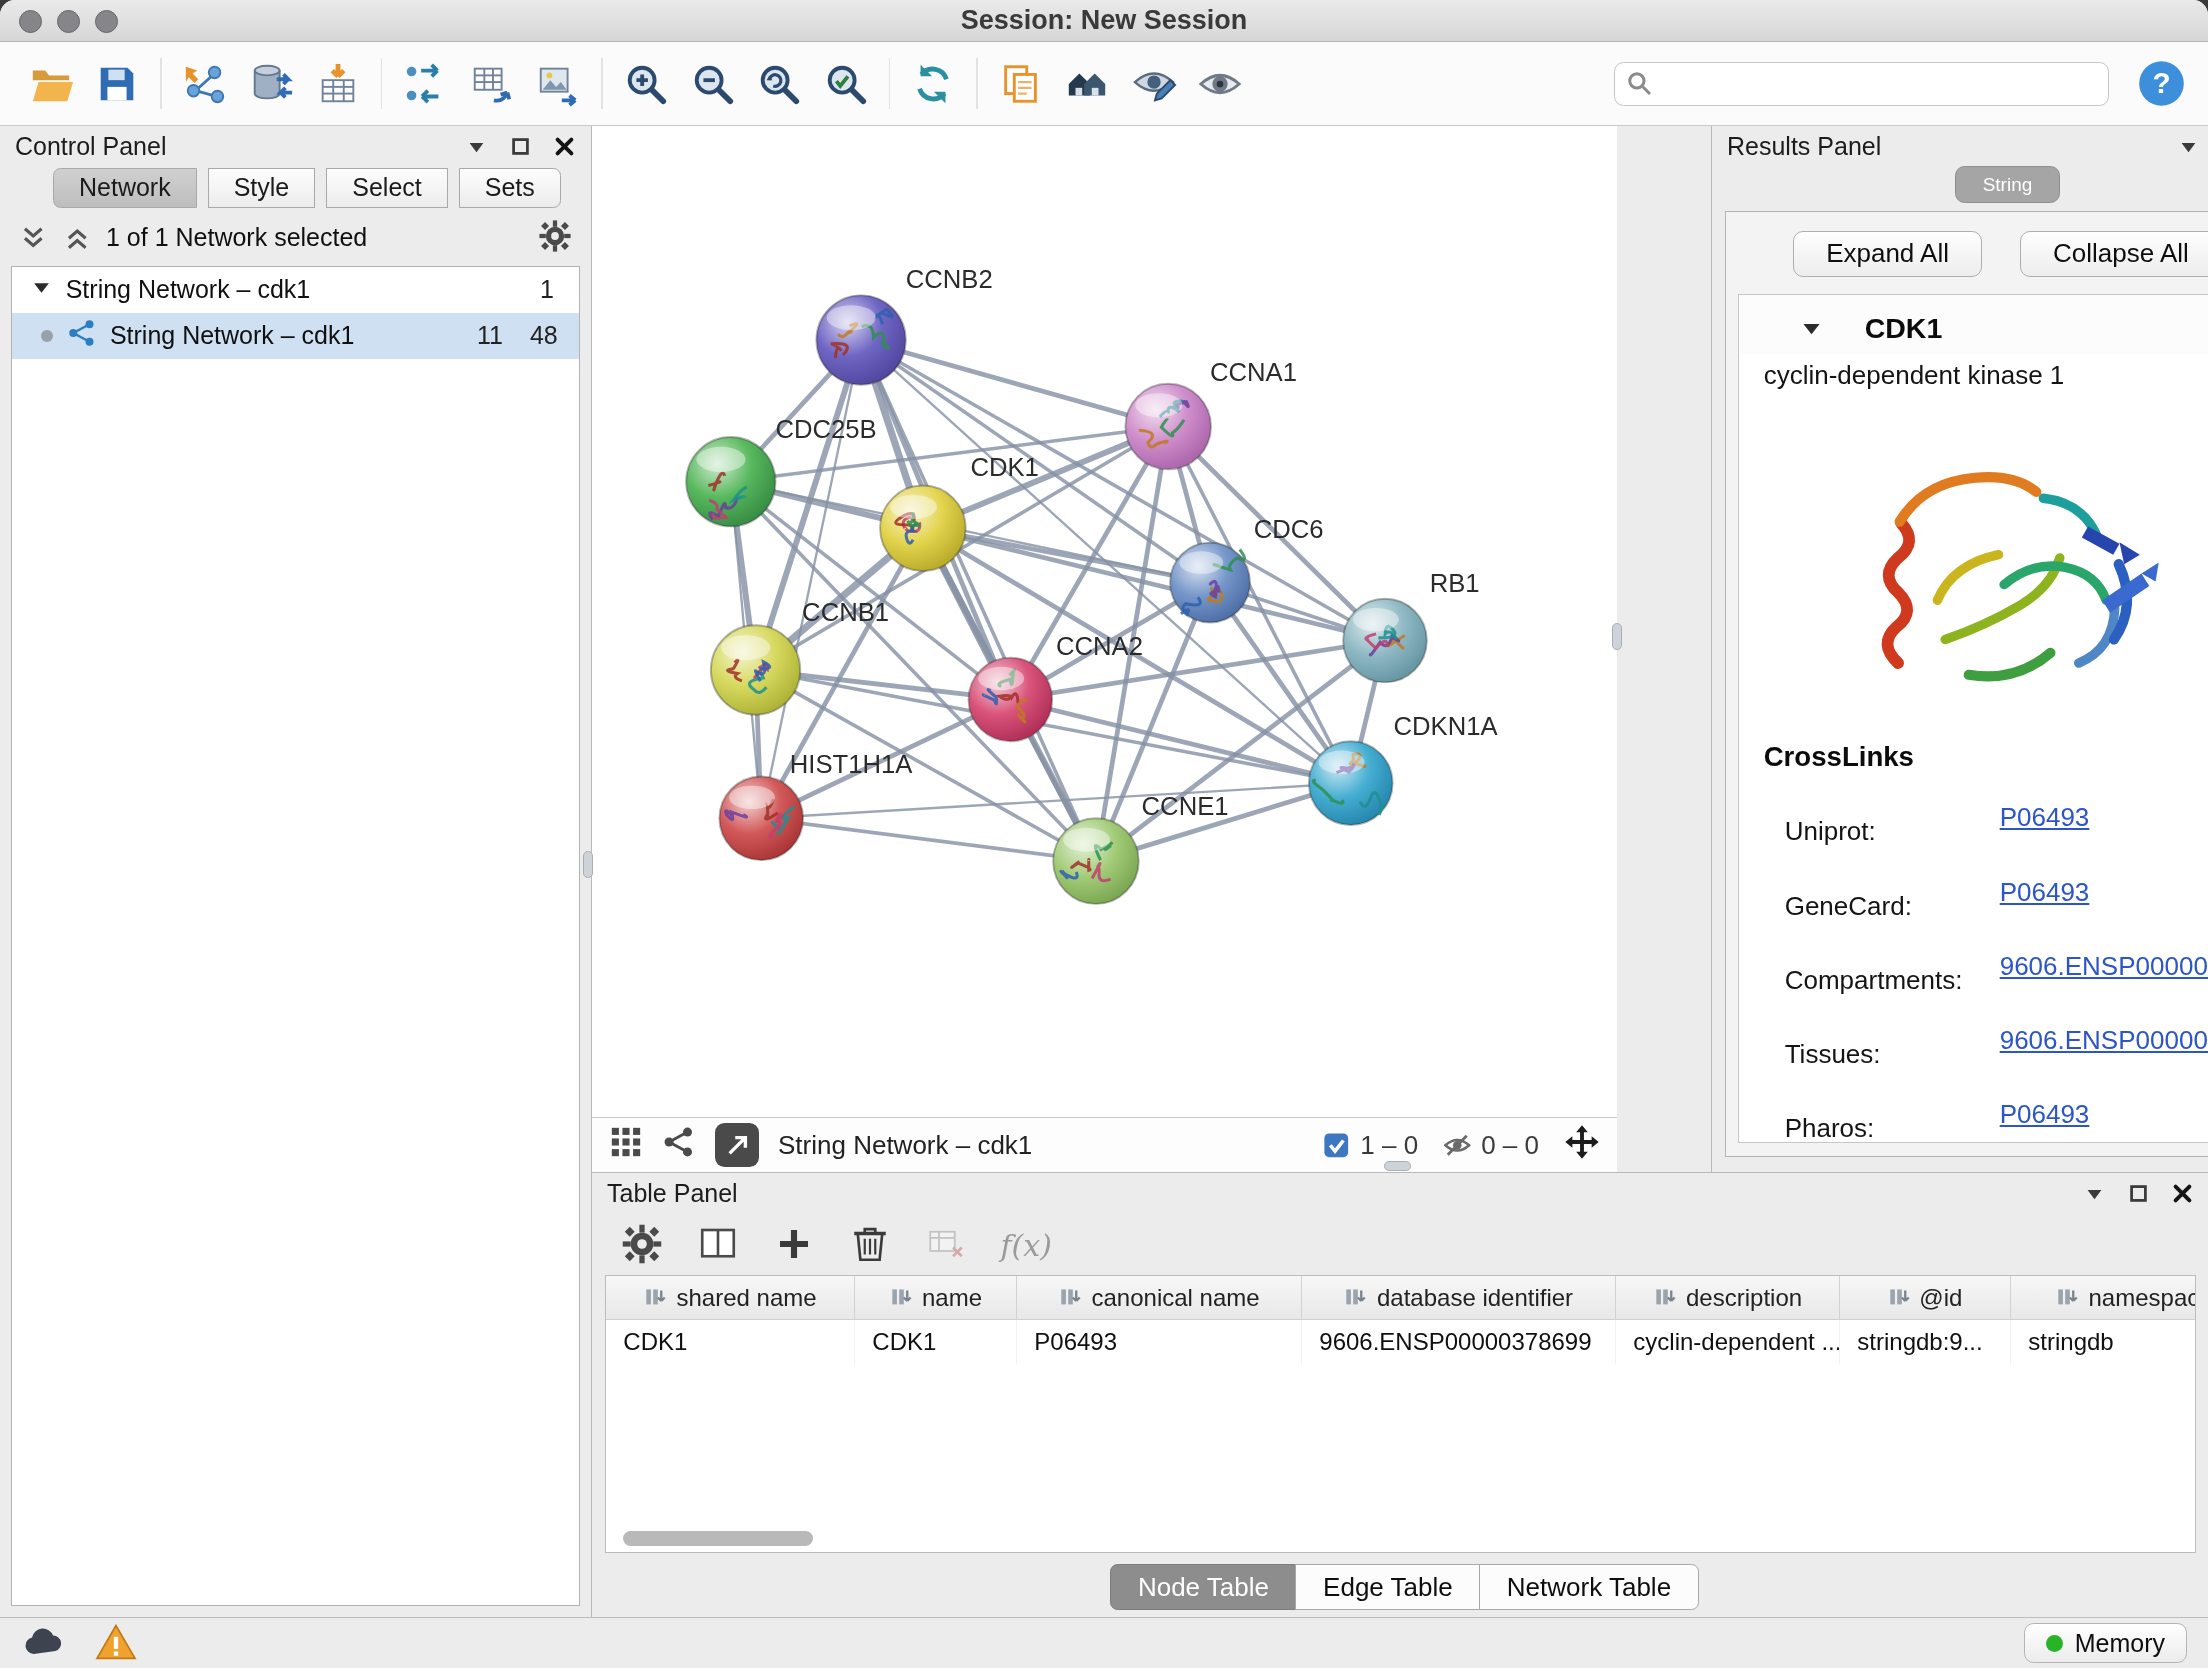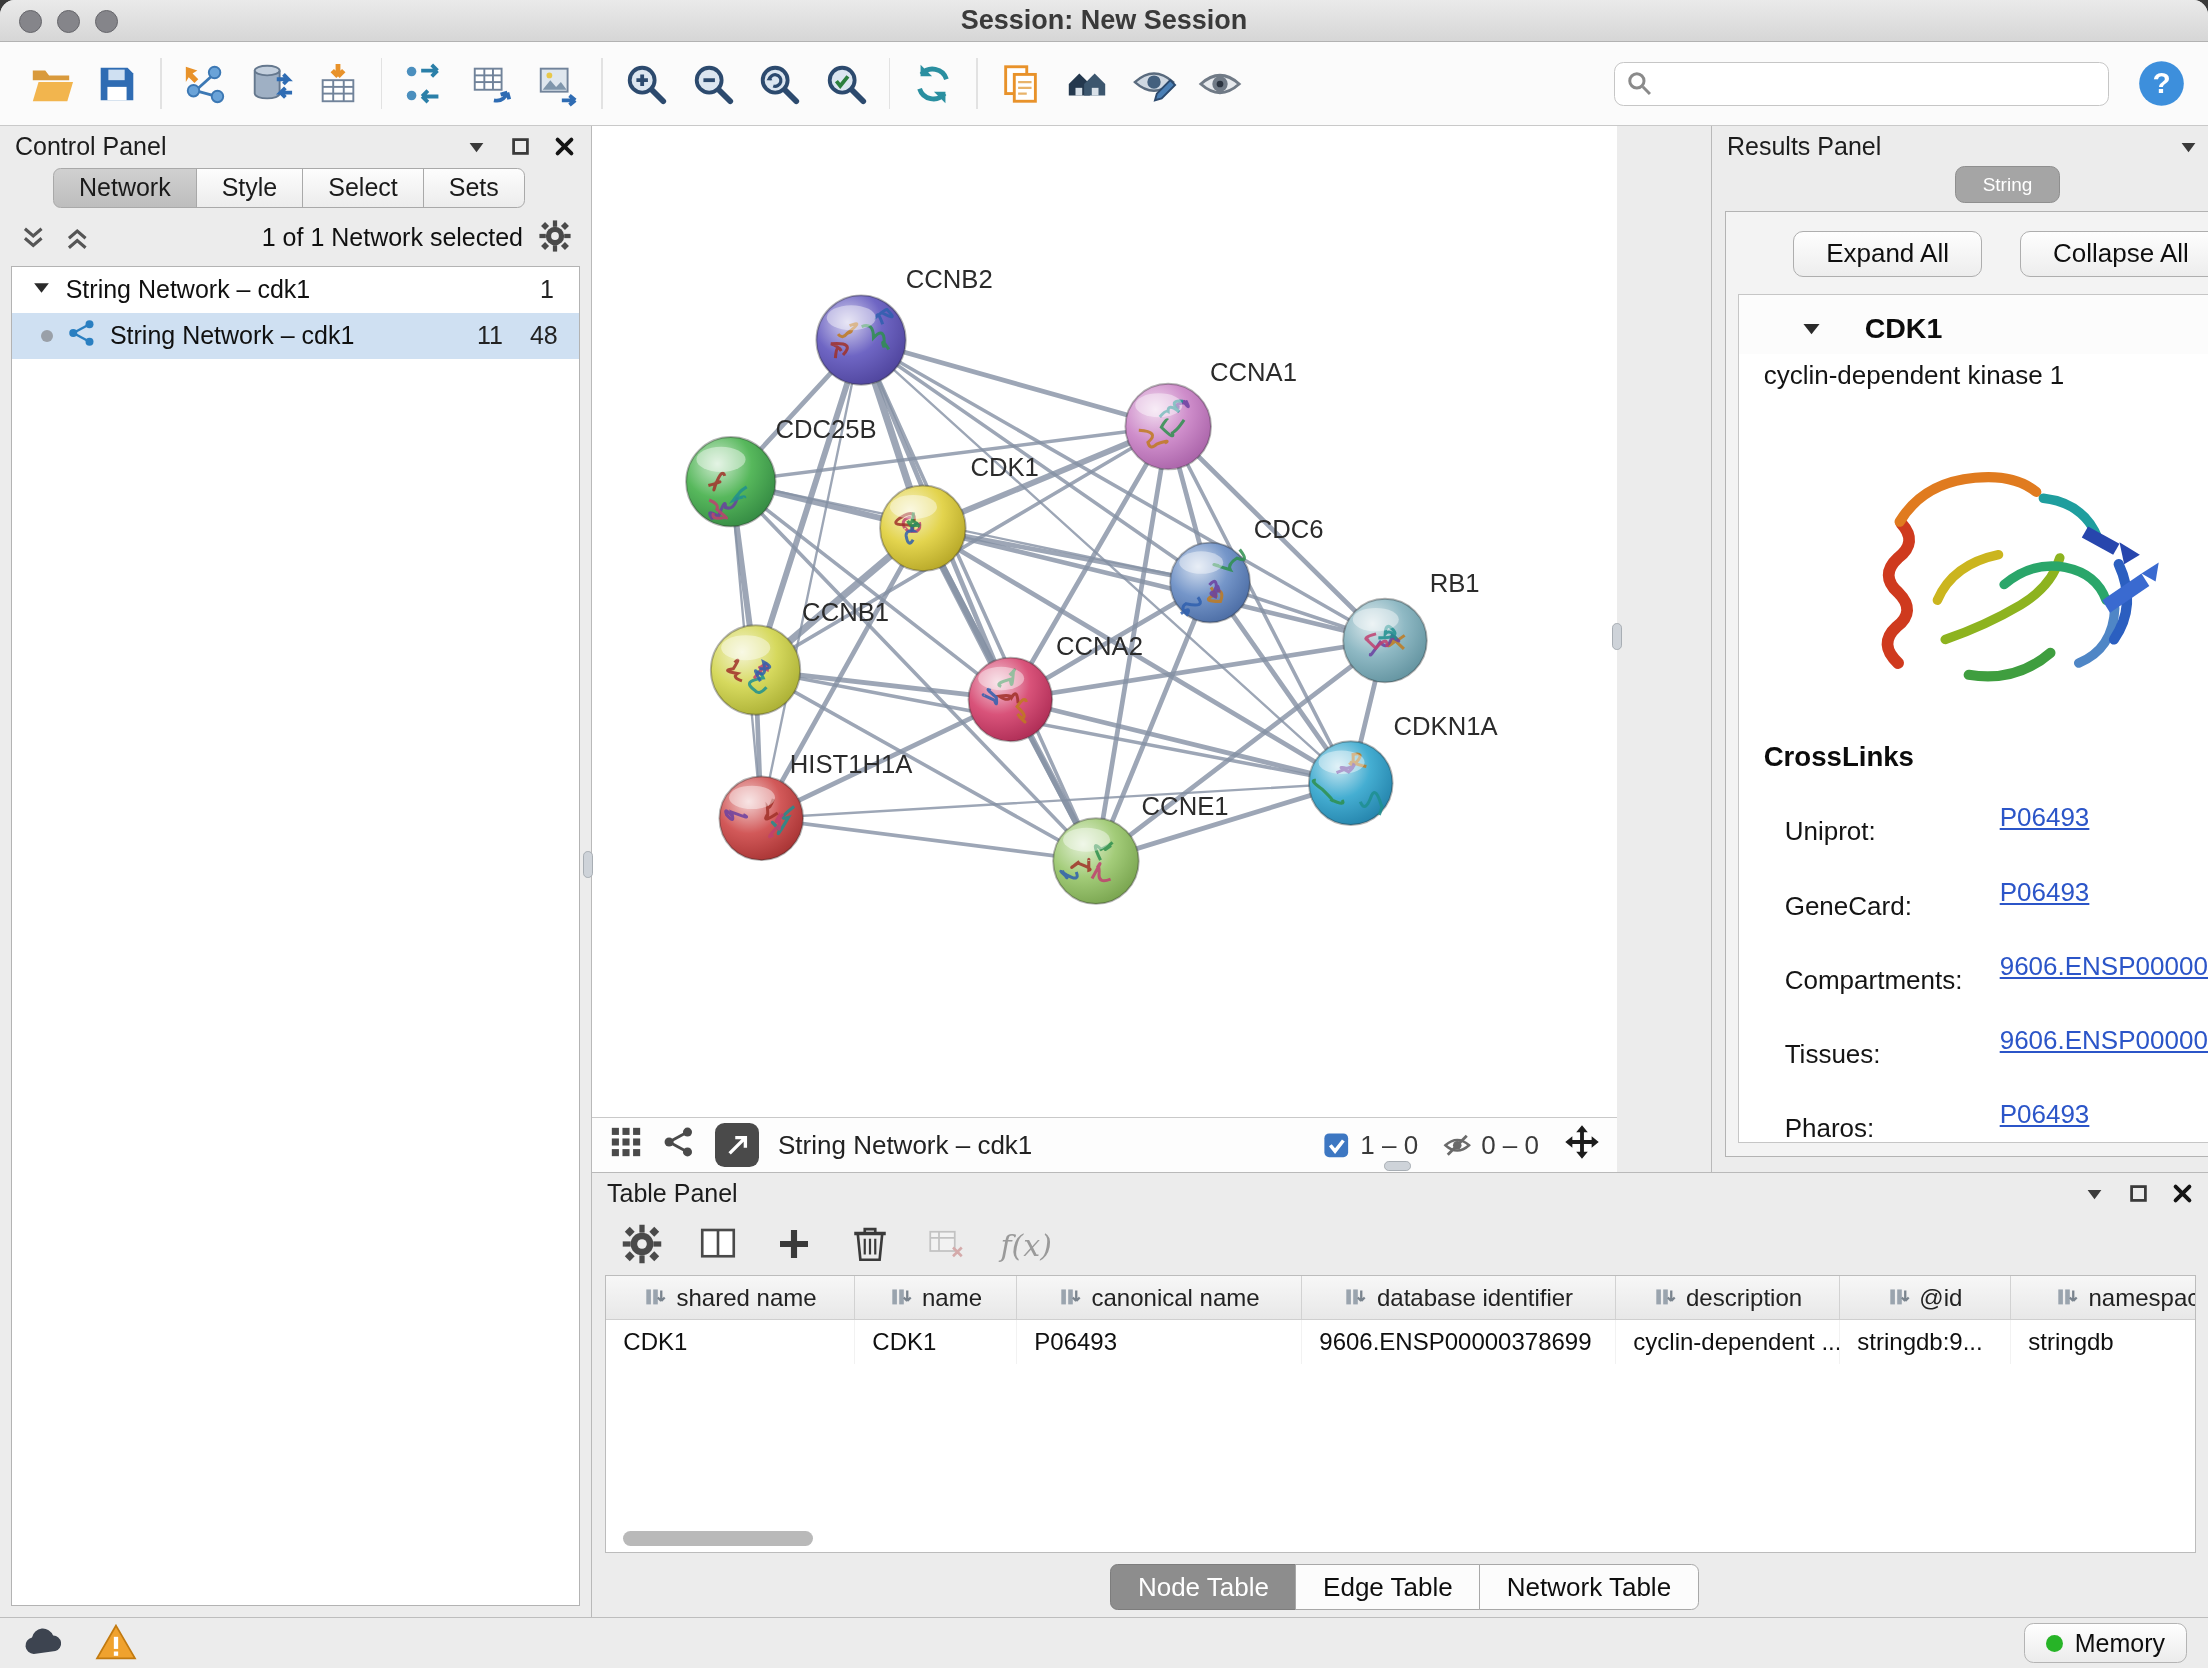--- a/index.html
+++ b/index.html
@@ -33,31 +33,31 @@
   
   .panel-header { height:40px; display:flex; align-items:center; padding:0 15px;
                   font-size:25px; color:#1c1c1c; }
   .ph-icons { margin-left:auto; display:flex; gap:21px; align-items:center; }
   .ph-icons svg { width:23px; height:23px; }
 
   
   .control-panel { position:absolute; left:0; top:126px; width:592px; height:1491px;
                    border-right:1.9px solid #b9b9b9; background:#ececec;
                    display:flex; flex-direction:column; }
-  .seg-row { display:flex; padding:1.9px 0 5.7px 53px; }
+  .seg-row { display:flex; padding:1.9px 0 5.7px 53px;gap:12px; }
   .seg-tab { height:40px; padding:0 25px; font-size:25px; color:#1a1a1a;
              background:linear-gradient(#fdfdfd,#ececec); border:1px solid #a9a9a9;
              margin-left:-1px; display:flex; align-items:center; }
   .seg-tab.first { border-radius:7.6px 0 0 7.6px; margin-left:0; }
   .seg-tab.last { border-radius:0 7.6px 7.6px 0; }
   .seg-tab.selected { background:linear-gradient(#d0d0d0,#bdbdbd); }
   .cp-subheader { display:flex; align-items:center; padding:5.7px 19px 3.8px; gap:15px; }
   .cp-subheader svg { width:28.5px; height:28.5px; }
   .cp-subheader .gear svg { width:34px; height:34px; }
-  .cp-summary { flex:1; text-align:right; font-size:25px; color:#101010; }
+  .cp-summary { flex:1; text-align:left; font-size:25px; color:#101010; }
   .tree-box { flex:1; margin:5.7px 11.4px 11.4px; background:#fff; border:1.9px solid #b3b3b3; overflow:hidden; }
   .tree-row { height:46px; display:flex; align-items:center; font-size:25px; color:#101010;
               padding:0 19px; gap:13.3px; }
   .tree-row .twisty svg { width:21px; height:21px; }
   .tree-row.child { background:#cfe0f2; padding-left:28.5px; }
   .bullet { width:12.4px; height:12.4px; border-radius:50%; background:#9aa0a8; }
   .tree-share svg { width:30px; height:30px; }
   .tree-count { margin-left:auto; color:#222; padding-right:5.7px; }
   .tree-nums { margin-left:auto; display:flex; gap:27px; color:#222; padding-right:1.9px; }
 

